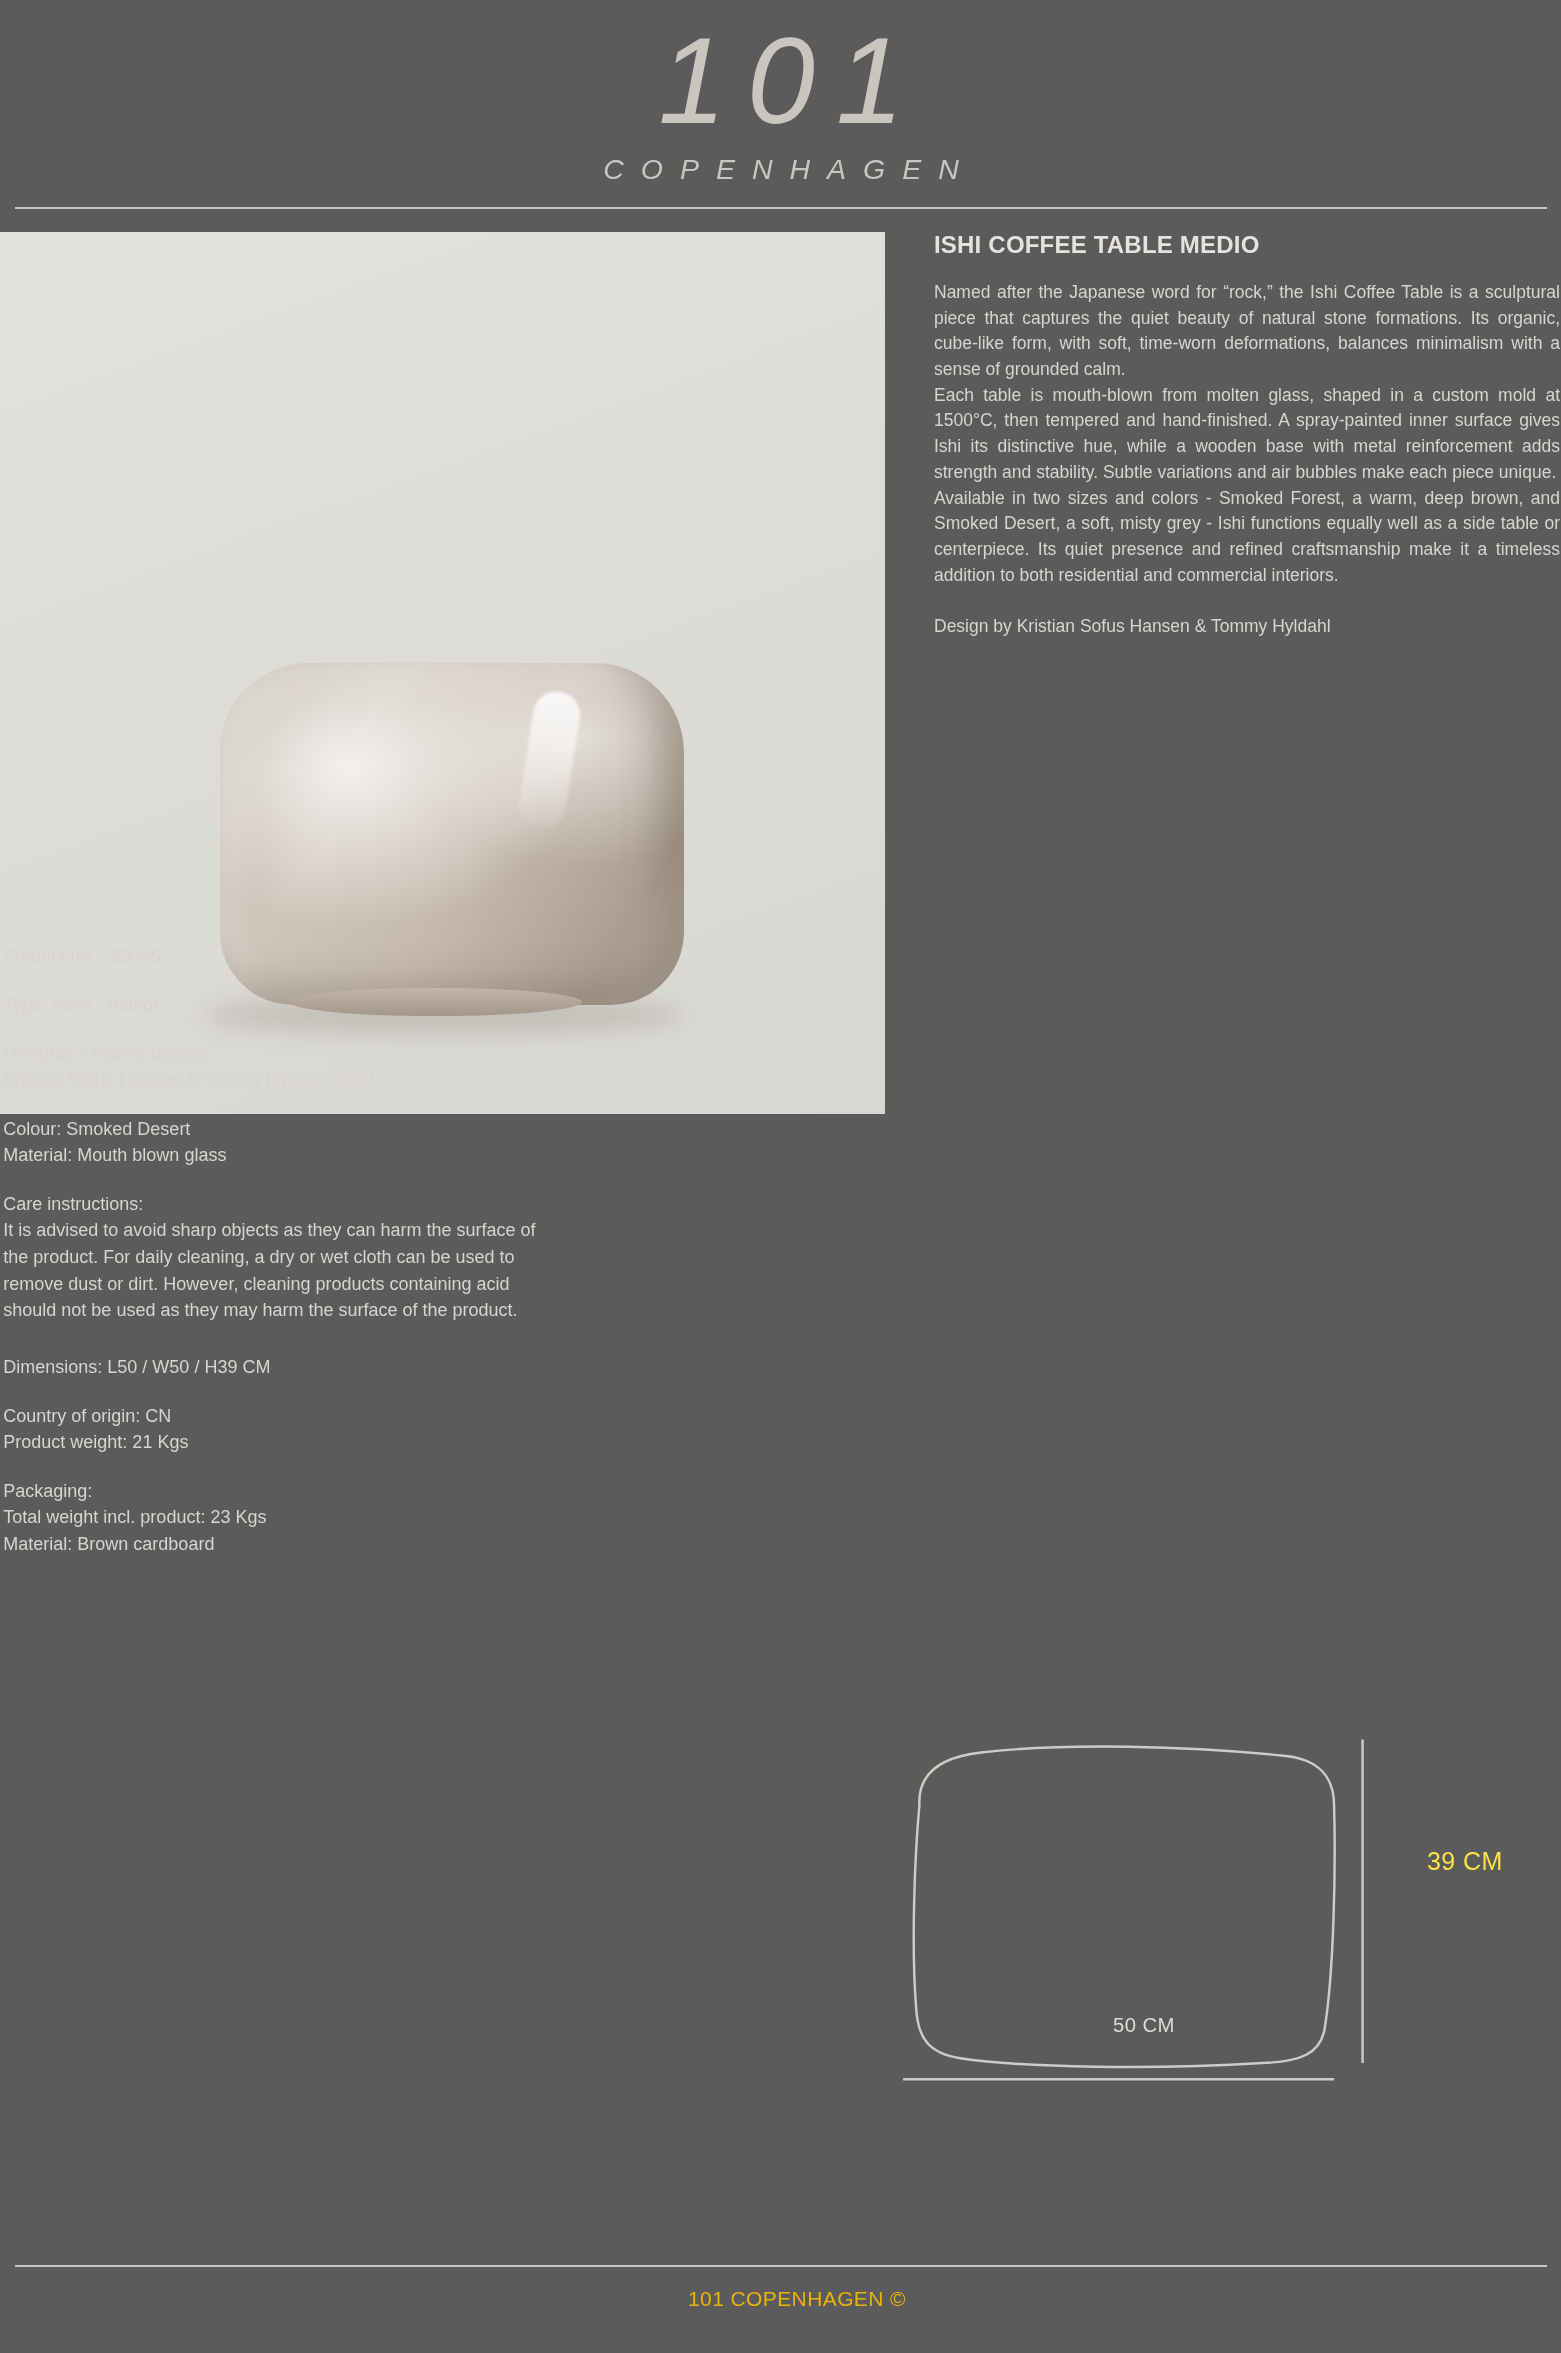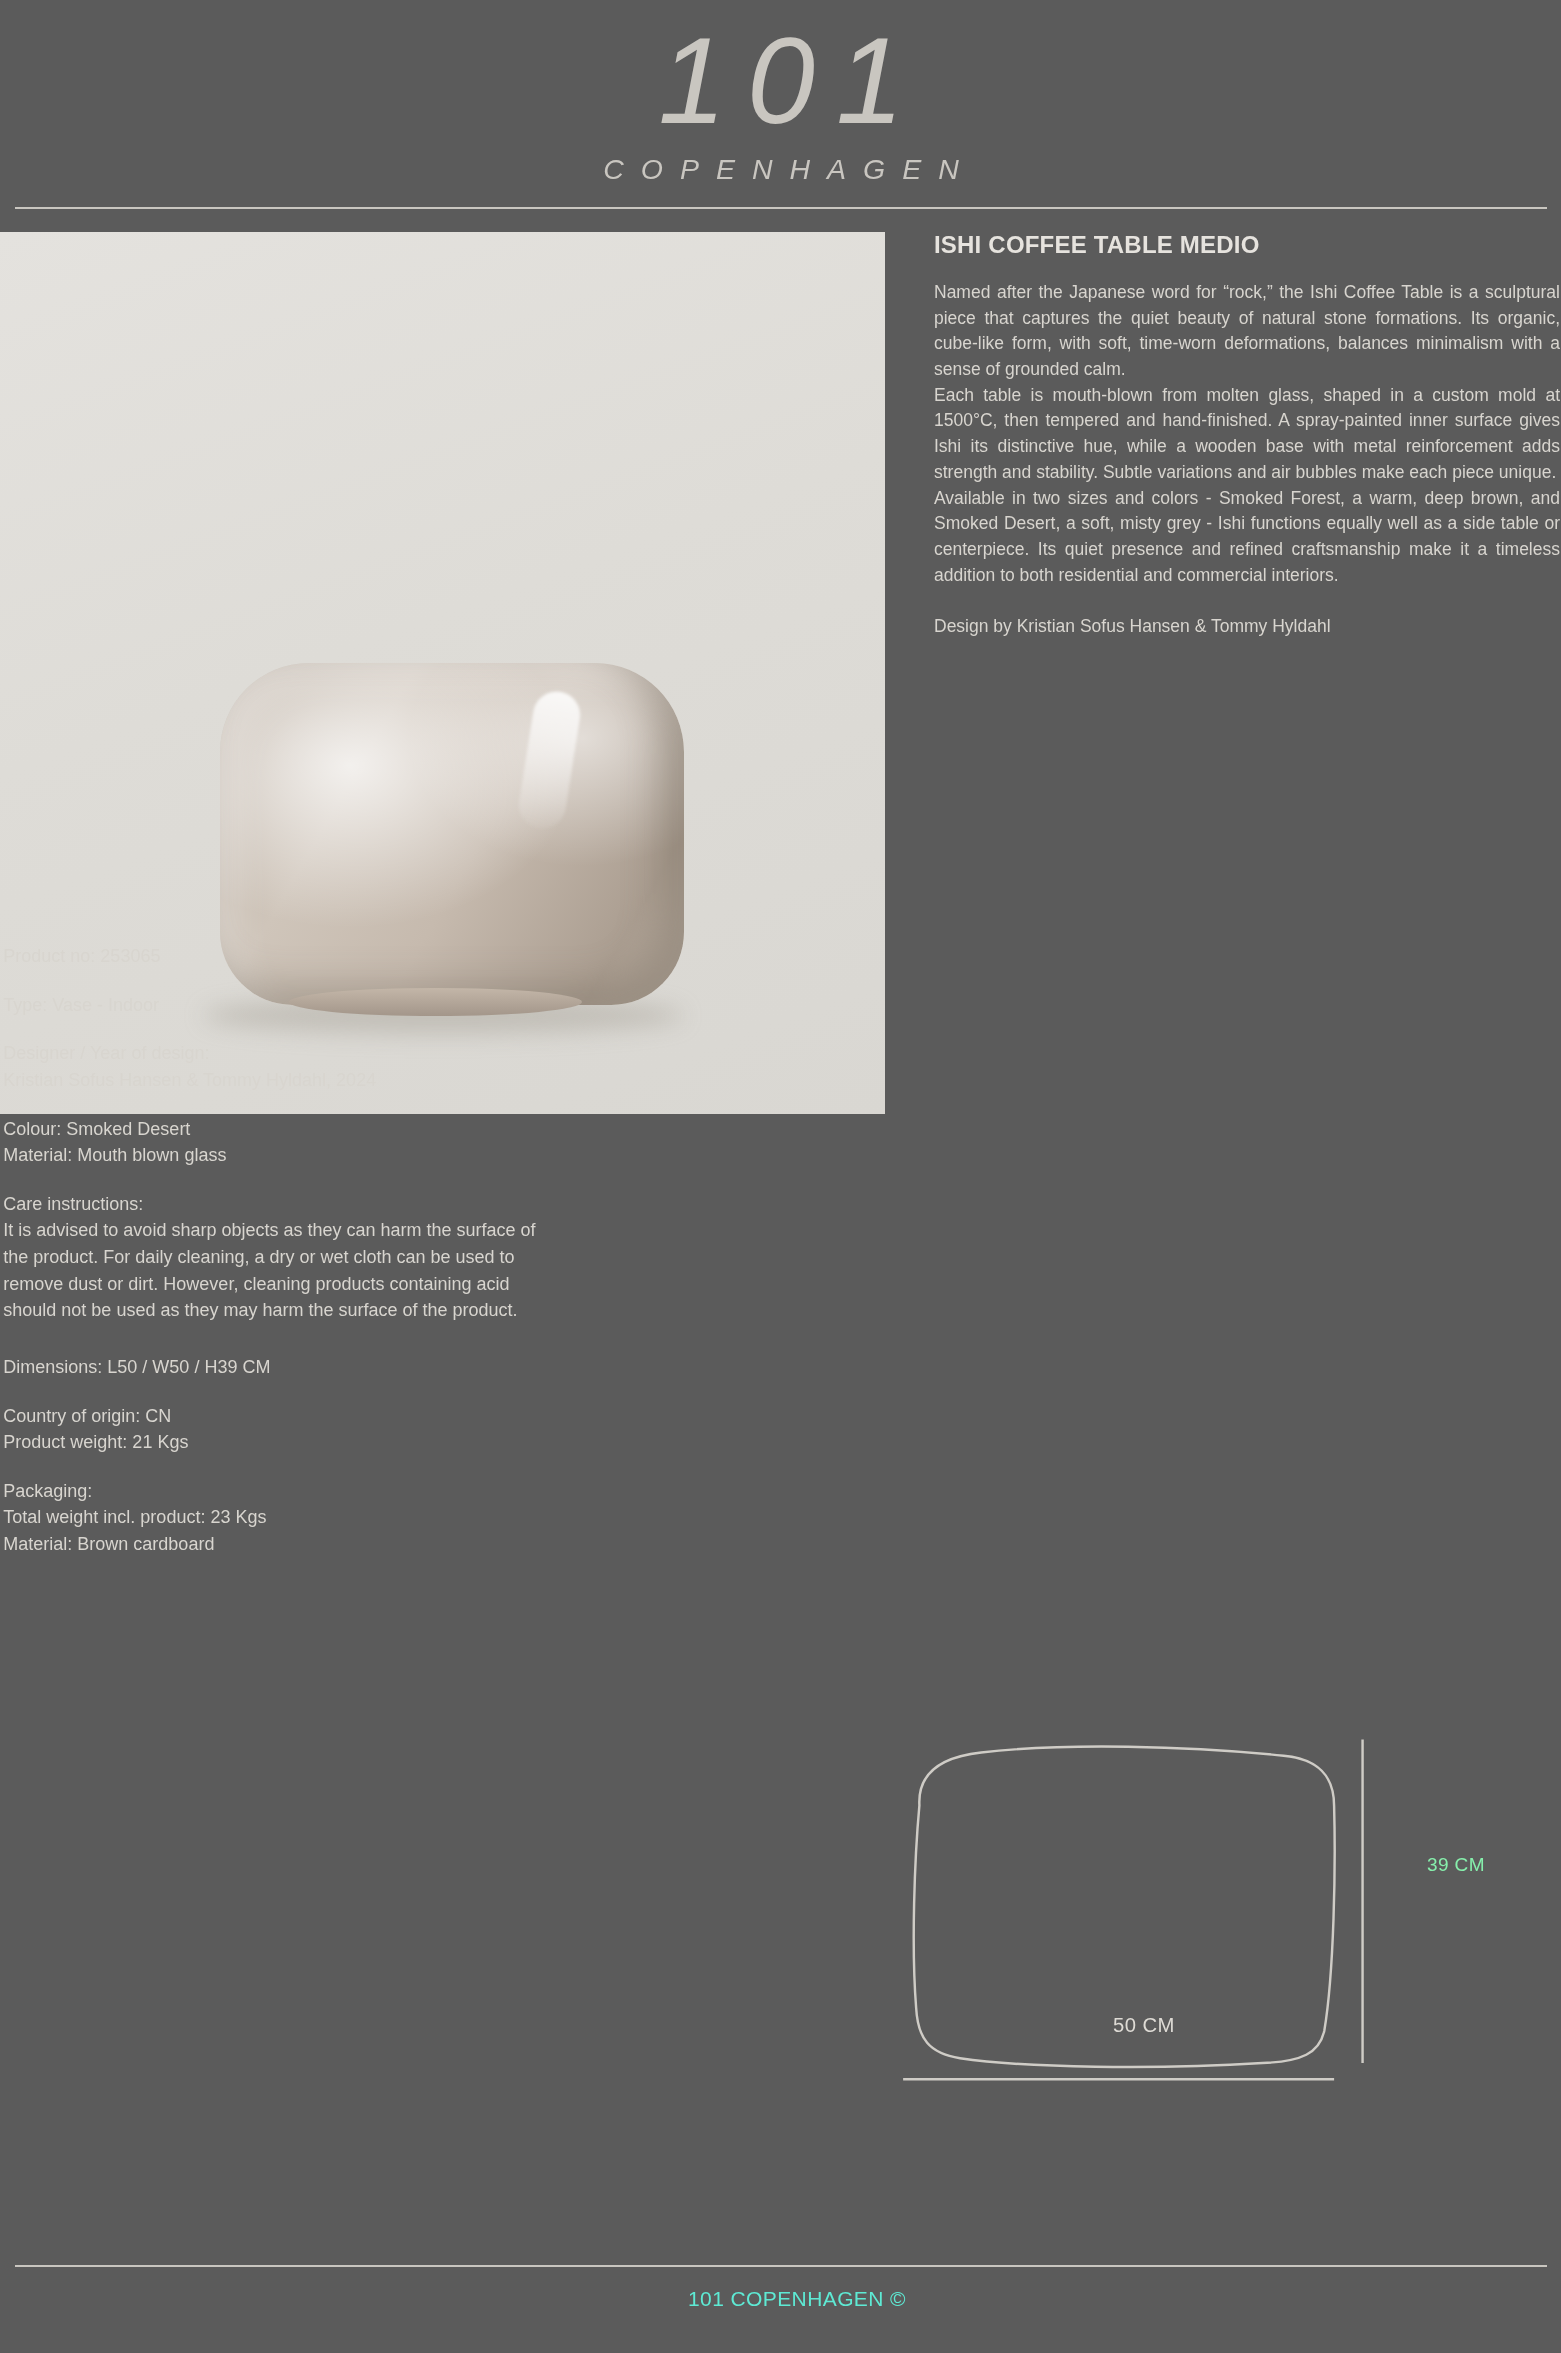--- a/index.html
+++ b/index.html
@@ -162,42 +162,42 @@
     position: absolute;
     left: 218px;
     top: 286px;
     font-size: 20.3px;
     color: #dedbd5;
     letter-spacing: 0.4px;
   }
   .dim-label-v {
     position: absolute;
     left: 532px;
-    top: 126px;
-    font-size: 19px;
-    color: #86efac;
+    top: 119px;
+    font-size: 25px;
+    color: #fde047;
     letter-spacing: 0.4px;
   }
 
   
   .rule-bottom {
     position: absolute;
     left: 14.6px;
     right: 14.6px;
     top: 2265px;
     border-top: 2.4px solid #c9c6c0;
   }
   .footer-text {
     position: absolute;
     left: 0; right: 0;
     top: 2287px;
     text-align: center;
     font-size: 21px;
     letter-spacing: 0.4px;
-    color: #5eead4;
+    color: #eab308;
     margin-left: 32px;
   }
 </style>
 </head>
 <body>
 
 <div class="header">
   <div class="brand-number">101</div>
   <div class="brand-word">COPENHAGEN</div>
 </div>

